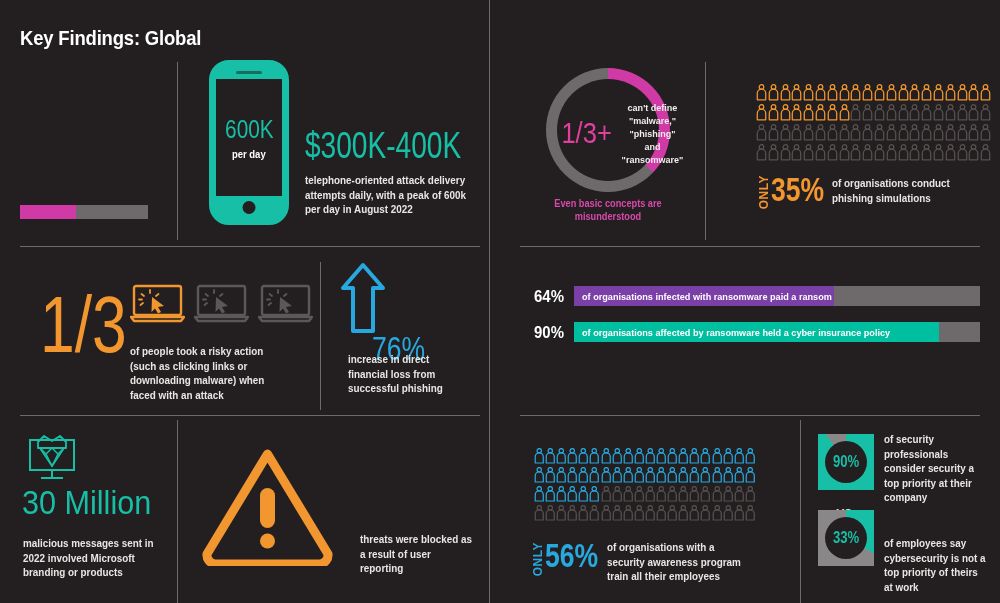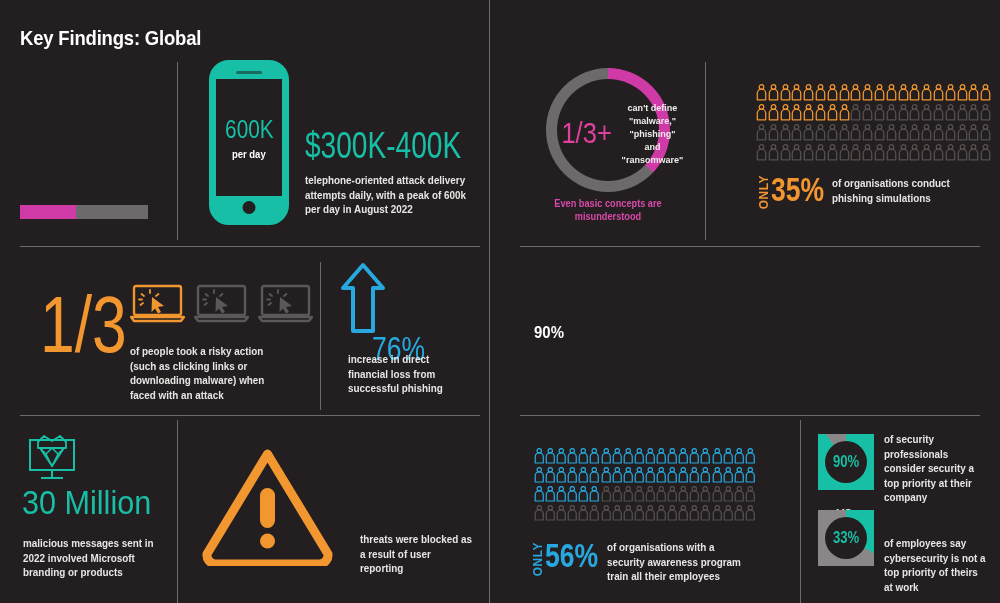--- a/index.html
+++ b/index.html
@@ -638,22 +638,33 @@
       </svg>
       <svg width="11" height="17" viewBox="0 0 12 18">
         <circle cx="6" cy="3" r="2.5" fill="none" stroke="#56514f" stroke-width="1.4"></circle>
         <path d="M1.4 17 V10 a4.6 4.6 0 0 1 9.2 0 V17 Z" fill="none" stroke="#56514f" stroke-width="1.4" stroke-linejoin="round"></path>
       </svg>
     </div>
   <div class="onlyvert" id="only35">ONLY</div>
   <div class="bignum bignum-b" id="n35">35%</div>
   <div class="body-txt" id="cap35">of organisations conduct phishing simulations</div>
 
+  <div class="statrow" style="left:520px; top:286px; width:460px;">
+    <div class="pct">64%</div>
+    <div class="track">
+      <div class="sfill" id="sf0" style="width: 64%; background: rgb(123, 63, 168);"></div>
+      <div class="slabel">of organisations infected with ransomware paid a ransom</div>
+    </div>
+  </div>
   <div class="statrow" style="left:520px; top:322px; width:460px;">
     <div class="pct">90%</div>
+    <div class="track">
+      <div class="sfill" id="sf1" style="width: 90%; background: rgb(0, 191, 160);"></div>
+      <div class="slabel">of organisations affected by ransomware held a cyber insurance policy</div>
+    </div>
   </div>
 
   <div class="pgrid blue" id="grid56" style="left:534px; top:448px;">
       <svg width="10.5" height="16" viewBox="0 0 12 18">
         <circle cx="6" cy="3" r="2.5" fill="none" stroke="#27a9e0" stroke-width="1.4"></circle>
         <path d="M1.4 17 V10 a4.6 4.6 0 0 1 9.2 0 V17 Z" fill="none" stroke="#27a9e0" stroke-width="1.4" stroke-linejoin="round"></path>
       </svg>
       <svg width="10.5" height="16" viewBox="0 0 12 18">
         <circle cx="6" cy="3" r="2.5" fill="none" stroke="#27a9e0" stroke-width="1.4"></circle>
         <path d="M1.4 17 V10 a4.6 4.6 0 0 1 9.2 0 V17 Z" fill="none" stroke="#27a9e0" stroke-width="1.4" stroke-linejoin="round"></path>

